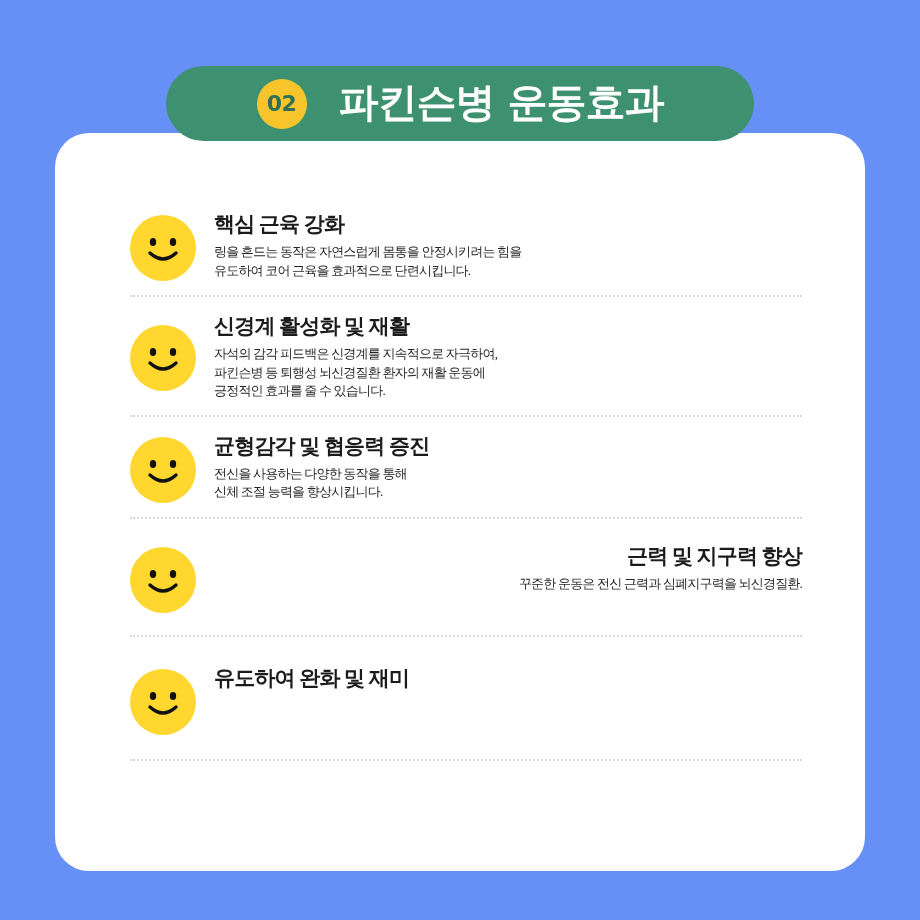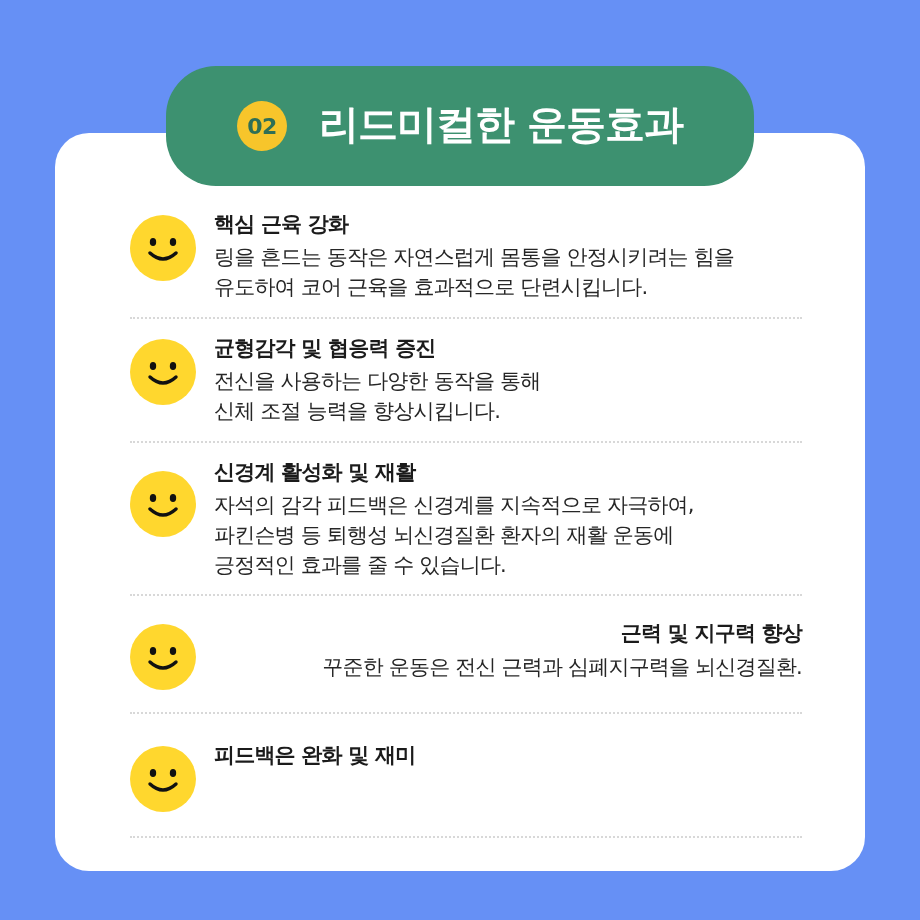--- a/index.html
+++ b/index.html
@@ -27,21 +27,21 @@
     height: 738px;
     background: #ffffff;
     border-radius: 34px;
     box-sizing: border-box;
   }
   .header-pill {
     position: absolute;
     left: 166px;
     top: 66px;
     width: 588px;
-    height: 120px;
+    height: 75px;
     background: #3d9170;
     border-radius: 50px;
     display: flex;
     align-items: center;
     justify-content: center;
     gap: 32px;
     box-sizing: border-box;
   }
   .badge {
     width: 50px;
@@ -86,31 +86,32 @@
     width: 66px;
     height: 66px;
     margin-right: 18px;
     margin-top: 6px;
     position: relative;
   }
   .face svg { display: block; }
   .texts {
     flex: 1 1 auto;
     padding-top: 2px;
+    font-family: Liberation Serif, serif;
   }
   .item-title {
     font-size: 21px;
     font-weight: bold;
     color: #1b1b1b;
     letter-spacing: -0.8px;
     line-height: 1.25;
     margin-bottom: 6px;
   }
   .item-desc {
-    font-size: 21px;
+    font-size: 13px;
     color: #262626;
     letter-spacing: -0.8px;
     line-height: 1.42;
     white-space: pre-line;
   }
   .item.tall .face { margin-top: 14px; }
 </style>
 </head>
 <body>
 
@@ -128,53 +129,53 @@
             <path d="M20 38 Q33 50 46 38" stroke="#111" stroke-width="3.4" fill="none" stroke-linecap="round"></path>
           </svg>
         </div>
         <div class="texts">
           <div class="item-title">핵심 근육 강화</div>
           <div class="item-desc">링을 흔드는 동작은 자연스럽게 몸통을 안정시키려는 힘을
 유도하여 코어 근육을 효과적으로 단련시킵니다.</div>
         </div>
       </div>
 
-      <div class="item">
-        <div class="face">
-          <svg width="66" height="66" viewBox="0 0 66 66">
-            <circle cx="33" cy="33" r="33" fill="#ffd72e"></circle>
-            <ellipse cx="23" cy="27" rx="3.2" ry="4" fill="#111"></ellipse>
-            <ellipse cx="43" cy="27" rx="3.2" ry="4" fill="#111"></ellipse>
-            <path d="M20 38 Q33 50 46 38" stroke="#111" stroke-width="3.4" fill="none" stroke-linecap="round"></path>
-          </svg>
-        </div>
-        <div class="texts">
-          <div class="item-title">균형감각 및 협응력 증진</div>
-          <div class="item-desc">전신을 사용하는 다양한 동작을 통해
-신체 조절 능력을 향상시킵니다.</div>
-        </div>
-      </div>
-
       <div class="item tall">
         <div class="face">
           <svg width="66" height="66" viewBox="0 0 66 66">
             <circle cx="33" cy="33" r="33" fill="#ffd72e"></circle>
             <ellipse cx="23" cy="27" rx="3.2" ry="4" fill="#111"></ellipse>
             <ellipse cx="43" cy="27" rx="3.2" ry="4" fill="#111"></ellipse>
             <path d="M20 38 Q33 50 46 38" stroke="#111" stroke-width="3.4" fill="none" stroke-linecap="round"></path>
           </svg>
         </div>
         <div class="texts">
           <div class="item-title">신경계 활성화 및 재활</div>
           <div class="item-desc">자석의 감각 피드백은 신경계를 지속적으로 자극하여,
 파킨슨병 등 퇴행성 뇌신경질환 환자의 재활 운동에
 긍정적인 효과를 줄 수 있습니다.</div>
         </div>
       </div>
 
+      <div class="item">
+        <div class="face">
+          <svg width="66" height="66" viewBox="0 0 66 66">
+            <circle cx="33" cy="33" r="33" fill="#ffd72e"></circle>
+            <ellipse cx="23" cy="27" rx="3.2" ry="4" fill="#111"></ellipse>
+            <ellipse cx="43" cy="27" rx="3.2" ry="4" fill="#111"></ellipse>
+            <path d="M20 38 Q33 50 46 38" stroke="#111" stroke-width="3.4" fill="none" stroke-linecap="round"></path>
+          </svg>
+        </div>
+        <div class="texts">
+          <div class="item-title">균형감각 및 협응력 증진</div>
+          <div class="item-desc">전신을 사용하는 다양한 동작을 통해
+신체 조절 능력을 향상시킵니다.</div>
+        </div>
+      </div>
+
       <div class="item" style="padding:22px 0;text-align:right;">
         <div class="face">
           <svg width="66" height="66" viewBox="0 0 66 66">
             <circle cx="33" cy="33" r="33" fill="#ffd72e"></circle>
             <ellipse cx="23" cy="27" rx="3.2" ry="4" fill="#111"></ellipse>
             <ellipse cx="43" cy="27" rx="3.2" ry="4" fill="#111"></ellipse>
             <path d="M20 38 Q33 50 46 38" stroke="#111" stroke-width="3.4" fill="none" stroke-linecap="round"></path>
           </svg>
         </div>
         <div class="texts">
@@ -186,25 +187,25 @@
       <div class="item" style="padding:26px 0 24px;">
         <div class="face">
           <svg width="66" height="66" viewBox="0 0 66 66">
             <circle cx="33" cy="33" r="33" fill="#ffd72e"></circle>
             <ellipse cx="23" cy="27" rx="3.2" ry="4" fill="#111"></ellipse>
             <ellipse cx="43" cy="27" rx="3.2" ry="4" fill="#111"></ellipse>
             <path d="M20 38 Q33 50 46 38" stroke="#111" stroke-width="3.4" fill="none" stroke-linecap="round"></path>
           </svg>
         </div>
         <div class="texts">
-          <div class="item-title">피드백은 완화 및 재미</div>
+          <div class="item-title">유도하여 완화 및 재미</div>
         </div>
       </div>
 
     </div>
   </div>
 
   <div class="header-pill">
     <div class="badge">02</div>
-    <div class="header-title">리드미컬한 운동효과</div>
+    <div class="header-title">파킨슨병 운동효과</div>
   </div>
 
 </div>
 
 </body></html>

